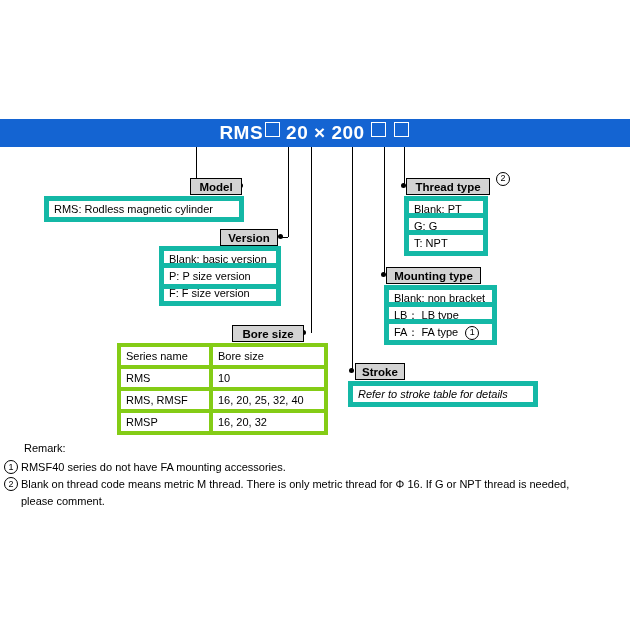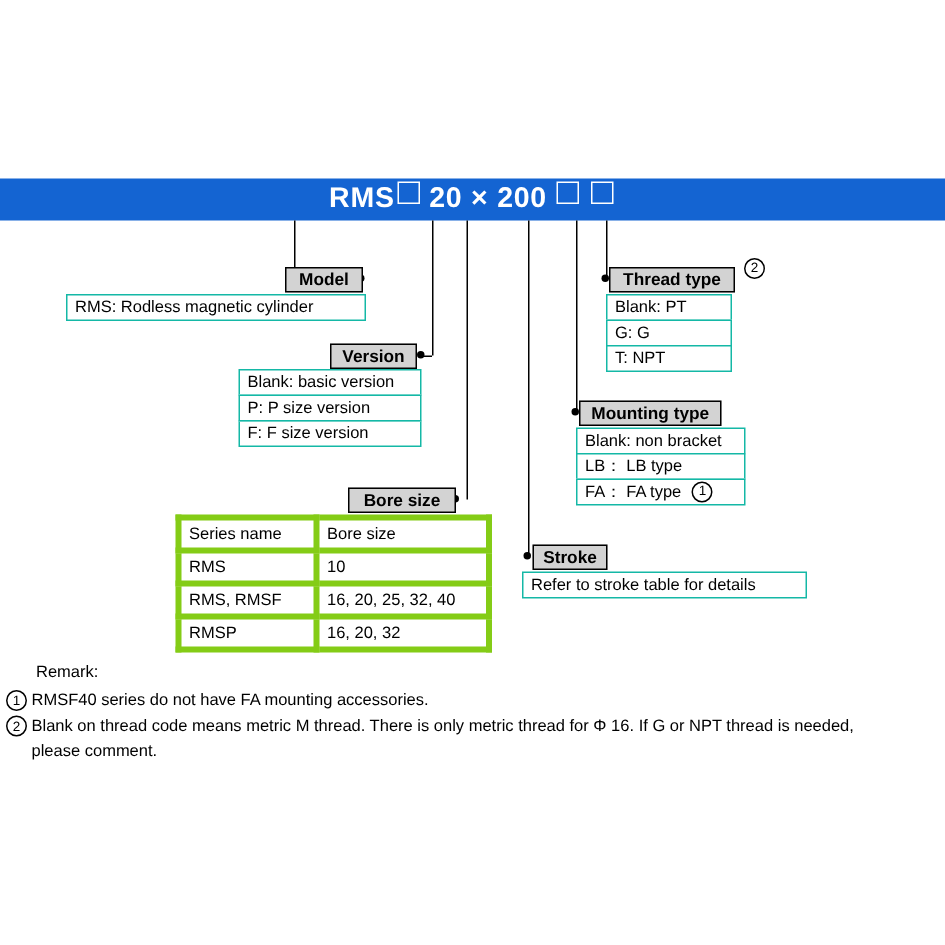--- a/index.html
+++ b/index.html
@@ -39,21 +39,21 @@
     font-size:11.5px;font-weight:bold;
     text-align:center;
     line-height:16px;height:17px;
     box-sizing:border-box;
     padding:0 6px;
   }
   
   .box{
     position:absolute;
     background:#ffffff;
-    border:1px solid #14b8a6;
+    border:5px solid #14b8a6;
     font-size:11px;
     line-height:16px;
     box-sizing:border-box;
     padding:0 5px;
     white-space:nowrap;
   }
 
   
   .vline{position:absolute;width:1px;background:#000;}
   .hline{position:absolute;height:1px;background:#000;}
@@ -147,21 +147,21 @@
       <td>16, 20, 25, 32, 40</td>
     </tr>
     <tr>
       <td>RMSP</td>
       <td>16, 20, 32</td>
     </tr>
   </tbody>
     </table>
 
   <div class="hdr" style="left:355px;top:363px;width:50px;">Stroke</div>
-  <div class="box" style="left:348px;top:381px;width:190px;">Refer to stroke table for details</div>
+  <div class="box" style="left:348px;top:381px;width:190px;font-style:italic;">Refer to stroke table for details</div>
 
   <div class="hdr" style="left:386px;top:267px;width:95px;">Mounting type</div>
   <div class="box" style="left:384px;top:285px;width:113px;">Blank: non bracket</div>
   <div class="box" style="left:384px;top:302px;width:113px;">LB： LB type</div>
   <div class="box" style="left:384px;top:319px;width:113px;">
     <span>FA： FA type</span>
     <span class="inlinecirc" style="margin-left:4px;">1</span>
   </div>
 
   <div class="hdr" style="left:406px;top:178px;width:84px;">Thread type</div>

